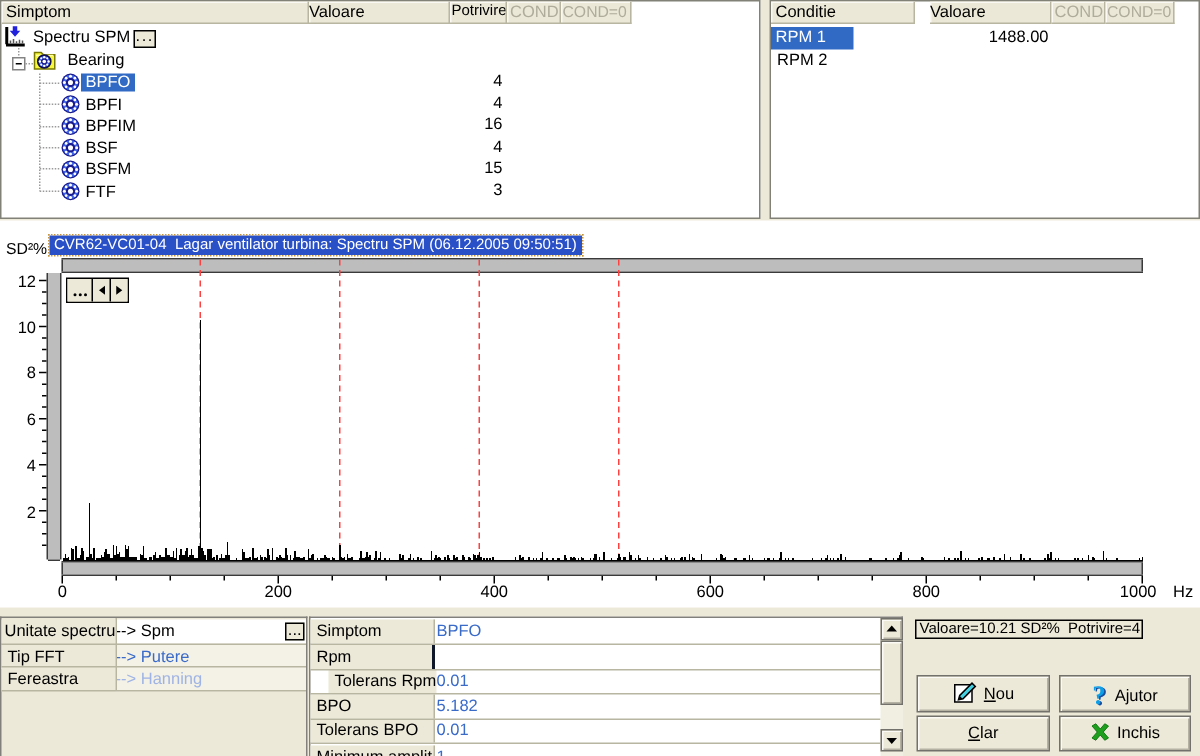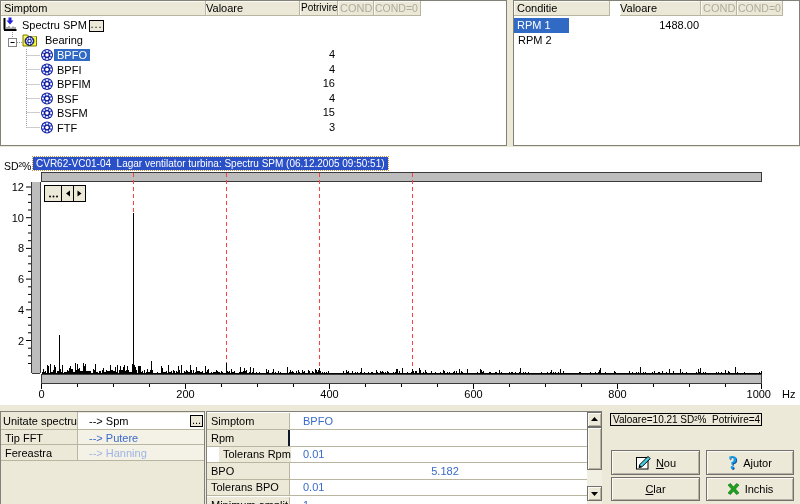--- a/index.html
+++ b/index.html
@@ -11,21 +11,21 @@
 .hdr.r { text-align:left; padding-right:3px; }
 .hdr.l { padding-left:3px; }
 .gray { color:#AFAC9C; }
 .trow { position:absolute; height:15px; line-height:15px; white-space:nowrap; }
 .sel { background:#316AC5; color:#fff; padding:0 3px; }
 .num { position:absolute; text-align:right; padding-right:1px; }
 .btn3 { position:absolute; background:#ECE9D8; border:1px solid #000; text-align:center; }
 .bigbtn { position:absolute; background:#ECE9D8; border:1px solid #73716B; box-shadow:inset 1px 1px 0 #FBFAF6, inset -1px -1px 0 #B5B2A3; text-align:center; font-size:11px; }
 .tbl-line { position:absolute; background:#B8B5A1; }
 .propl { position:absolute; height:16px; line-height:16px; padding-left:4px; background:#ECE9D8; overflow:hidden; }
-.propv { position:absolute; height:16px; line-height:16px; padding-left:12px; background:#fff; overflow:hidden; }
+.propv { position:absolute; height:16px; line-height:16px; padding-left:0; background:#fff; overflow:hidden; }
 .blue { color:#3A6BC9; }
 </style>
 </head>
 <body>
 
 <div class="panel" style="left:0; top:0; width:507px; height:146px;">
   <div class="hdr l" style="left:0; width:205px;">Simptom</div>
   <div class="hdr r" style="left:205px; width:94px;">Valoare</div>
   <div class="hdr l" style="left:299px; width:38px; padding-left:1px; font-size:10px;">Potrivire</div>
   <div class="hdr l gray" style="left:337px; width:36px; padding-left:2px;">COND</div>
@@ -181,21 +181,21 @@
   <div class="tbl-line" style="left:76px; top:0; width:1px; height:48px;"></div>
 </div>
 
 <div class="abs" style="left:206px; top:411px; width:396px; height:93px; border:1px solid #82807A; border-bottom:none; background:#fff;">
   <div class="propl" style="left:0; top:1px; width:83px; border-right:1px solid #B8B5A1;">Simptom</div>
   <div class="propv blue" style="left:84px; top:1px; width:296px;">BPFO</div>
   <div class="propl" style="left:0; top:17.5px; width:83px; border-right:2px solid #0f172a;">Rpm</div>
   <div class="propl" style="left:12px; top:34px; width:83px; border-right:4px solid #701a75;">Tolerans Rpm</div>
   <div class="propv blue" style="left:84px; top:34px; width:296px;">0.01</div>
   <div class="propl" style="left:0; top:50.5px; width:83px; border-right:1px solid #B8B5A1;">BPO</div>
-  <div class="propv blue" style="left:84px; top:50.5px; width:296px;text-align:center;">5.182</div>
+  <div class="propv blue" style="left:84px; top:50.5px; width:296px;">5.182</div>
   <div class="propl" style="left:0; top:67px; width:83px; border-right:1px solid #B8B5A1;">Tolerans BPO</div>
   <div class="propv blue" style="left:84px; top:67px; width:296px;">0.01</div>
   <div class="propl" style="left:0; top:84.5px; width:83px; height:8px; border-right:1px solid #B8B5A1;">Minimum amplit</div>
   <div class="propv blue" style="left:84px; top:84.5px; width:296px; height:8px;">1</div>
   <div class="tbl-line" style="left:0; top:17px; width:380px; height:1px;"></div>
   <div class="tbl-line" style="left:0; top:33.5px; width:380px; height:1px;"></div>
   <div class="tbl-line" style="left:0; top:50px; width:380px; height:1px;"></div>
   <div class="tbl-line" style="left:0; top:66.5px; width:380px; height:1px;"></div>
   <div class="tbl-line" style="left:0; top:83px; width:380px; height:1px;"></div>
 

